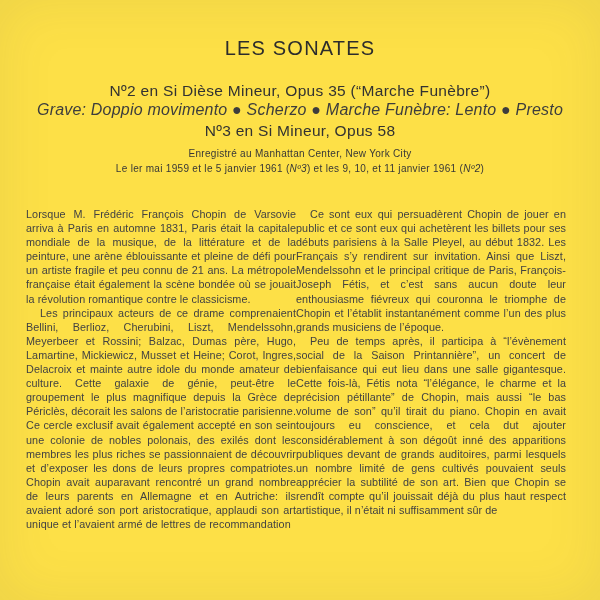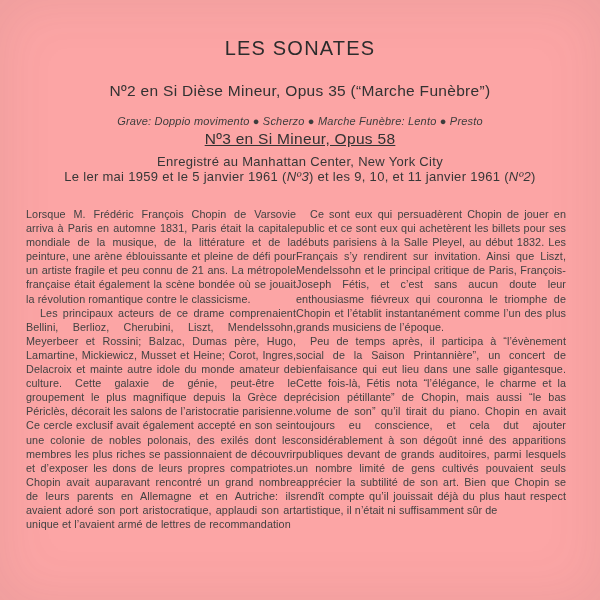--- a/index.html
+++ b/index.html
@@ -5,21 +5,21 @@
   html, body {
     margin: 0;
     padding: 0;
     background: #e8e8e6;
   }
   .page {
     position: relative;
     width: 600px;
     height: 600px;
     margin: 0 auto;
-    background: #fca5a5;
+    background: #fde047;
     font-family: "Liberation Sans", sans-serif;
     color: #3b3b3b;
     overflow: hidden;
     box-shadow: inset 0 0 55px rgba(90, 85, 78, 0.10);
   }
   .header {
     position: absolute;
     top: 0;
     left: 0;
     right: 0;
@@ -34,32 +34,31 @@
   }
   .sonata-heading {
     margin-top: 22px;
     font-size: 15.5px;
     font-weight: 400;
     letter-spacing: 0.3px;
     color: #323232;
   }
   .sonata-heading.second {
     margin-top: 3px;
-    text-decoration: underline;
   }
   .movements-line {
-    margin-top: 15px;
-    font-size: 11px;
+    margin-top: 1px;
+    font-size: 16px;
     font-style: italic;
     letter-spacing: 0.2px;
     color: #3d3d3d;
   }
   .recording-block {
     margin-top: 7px;
-    font-size: 13px;
+    font-size: 10px;
     line-height: 14.5px;
     letter-spacing: 0.3px;
     color: #373737;
   }
   .rec-line {
     margin: 0;
   }
   .num-italic {
     font-style: italic;
   }

